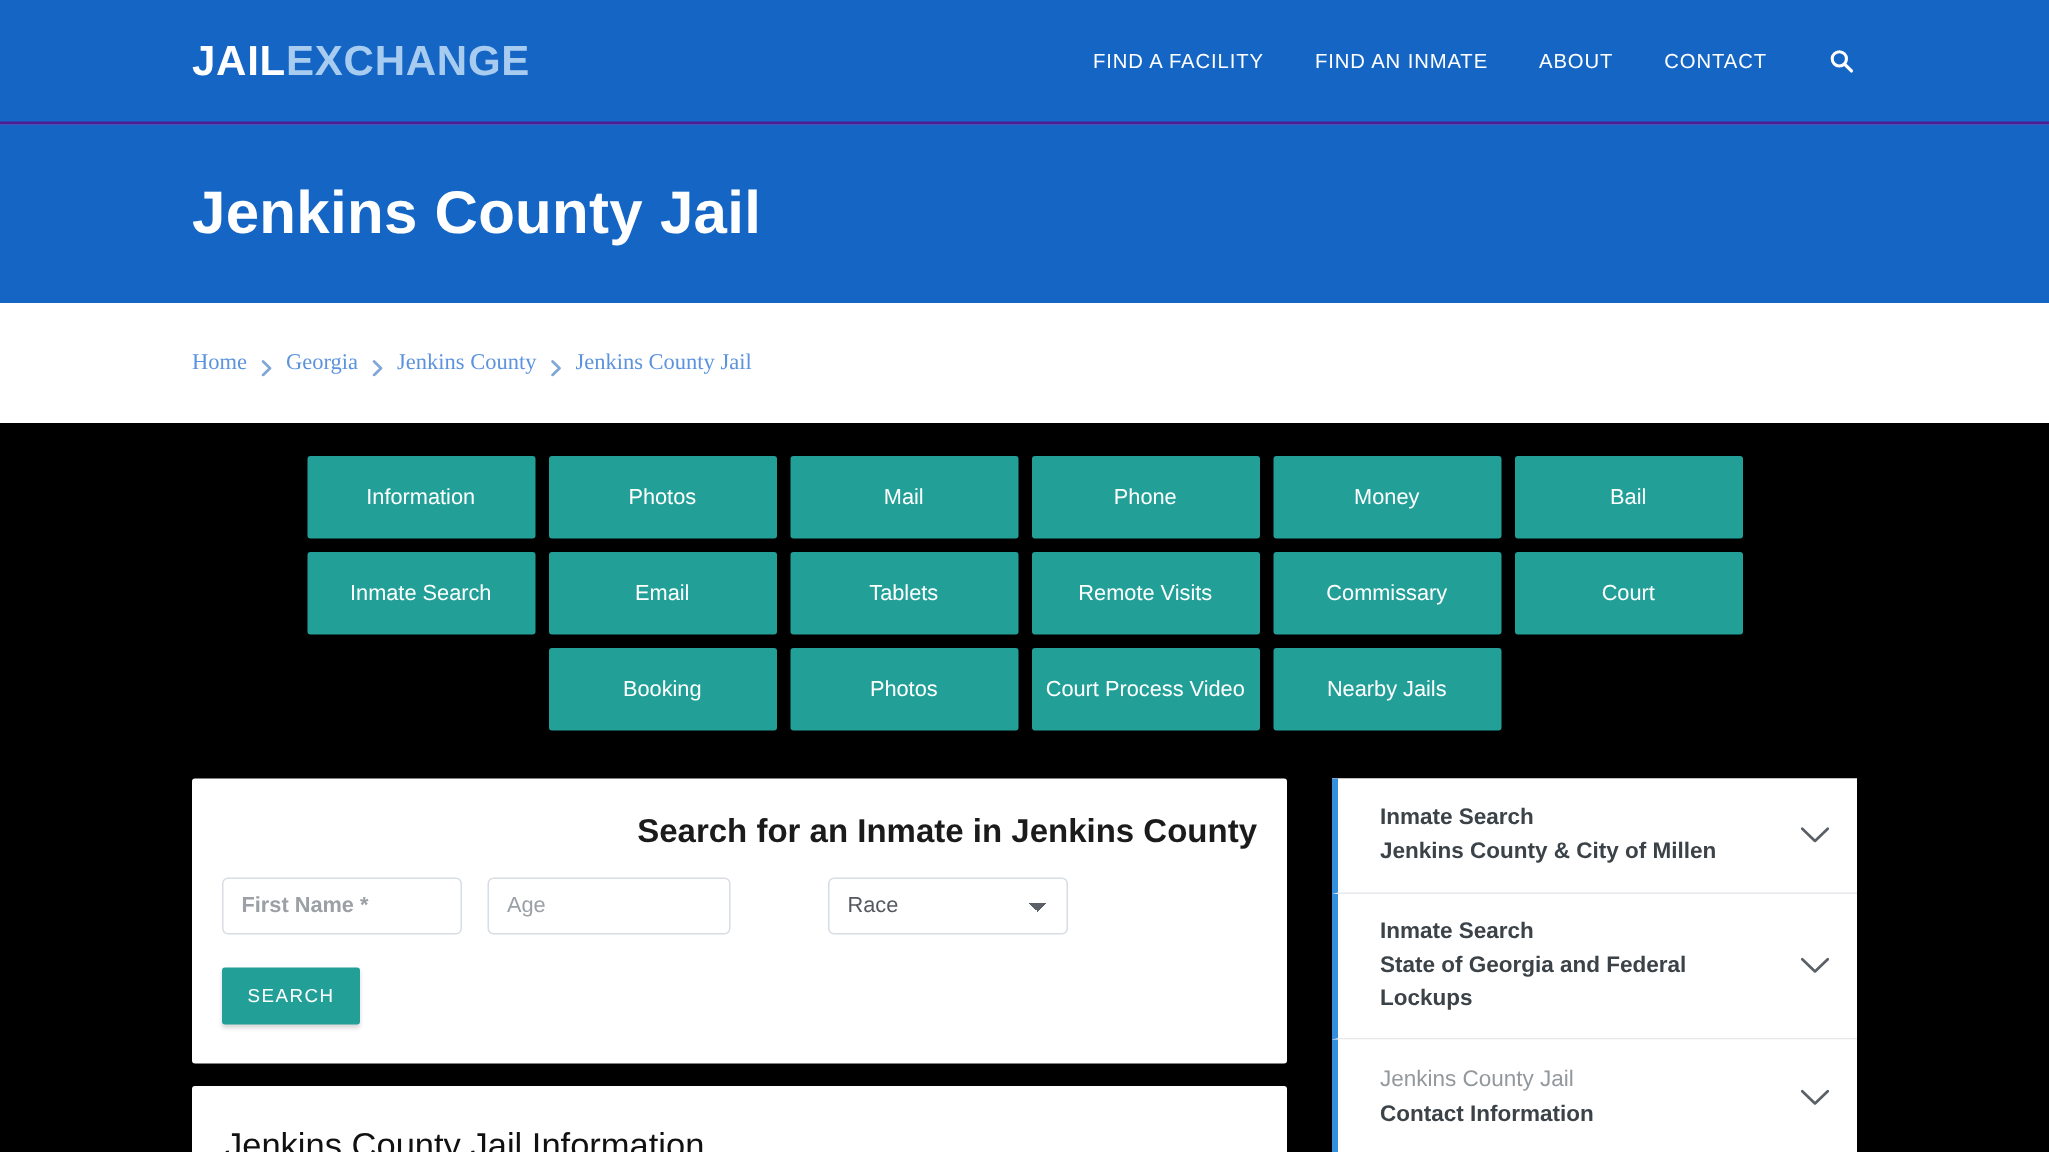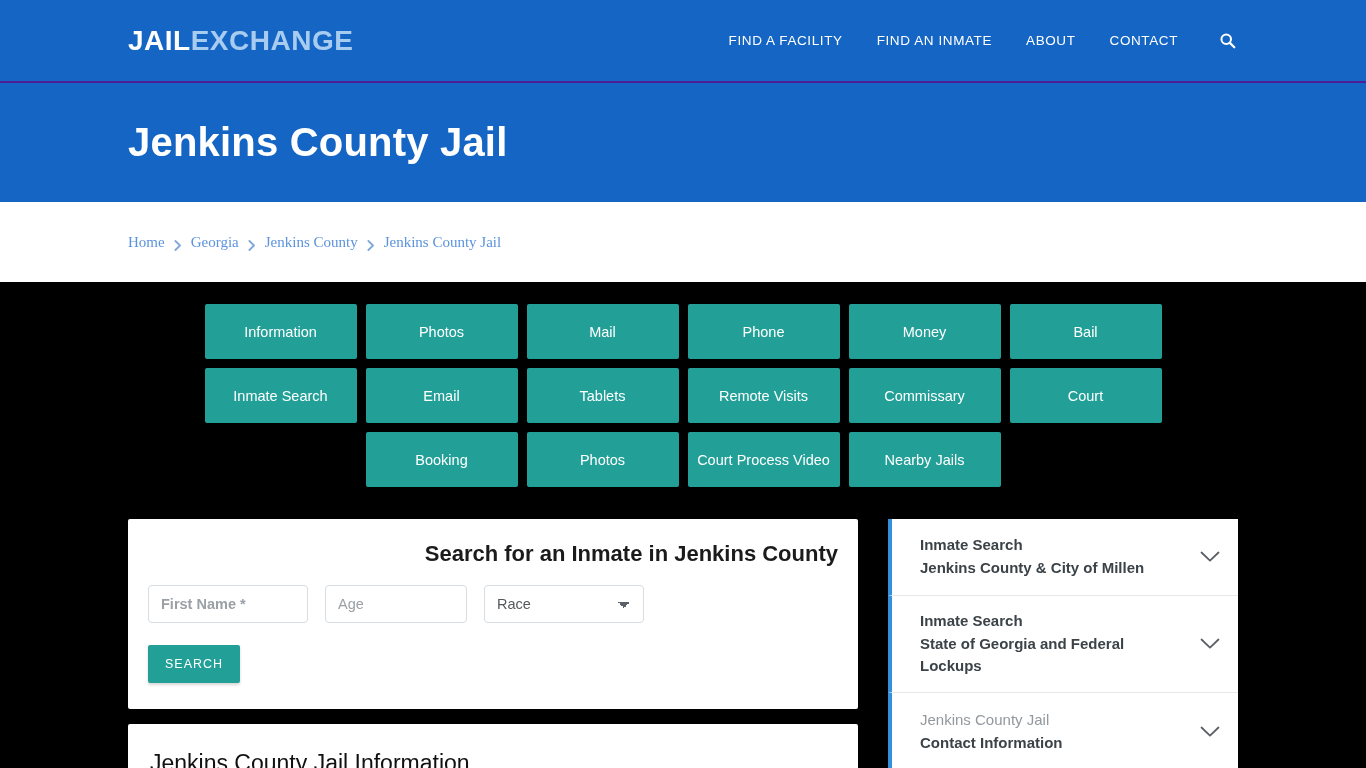--- a/index.html
+++ b/index.html
@@ -173,33 +173,34 @@
     padding: 0 12px;
     font-size: 14.5px;
     color: #54595f;
     background: #ffffff;
     font-family: "Liberation Sans", sans-serif;
     outline: none;
   }
   .field::placeholder { color: #9aa0a6; }
   .field-first { width: 160px; font-weight: bold; }
   .field-last  { width: 160px; }
-  .field-age   { width: 142px; }
+  .field-age   { width: 162px; }
   .field-race  {
     width: 160px;
     appearance: none;
     -webkit-appearance: none;
     background-image:
       linear-gradient(45deg, transparent 50%, #5c6168 50%),
       linear-gradient(135deg, #5c6168 50%, transparent 50%);
     background-position:
       calc(100% - 19px) 16px,
       calc(100% - 13px) 16px;
     background-size: 6px 6px, 6px 6px;
     background-repeat: no-repeat;
+    margin-left: 48px;
   }
   .search-btn {
     margin-top: 22px;
     width: 92px;
     height: 38px;
     background: #22a098;
     color: #ffffff;
     border: none;
     border-radius: 2px;
     font-size: 12.5px;

